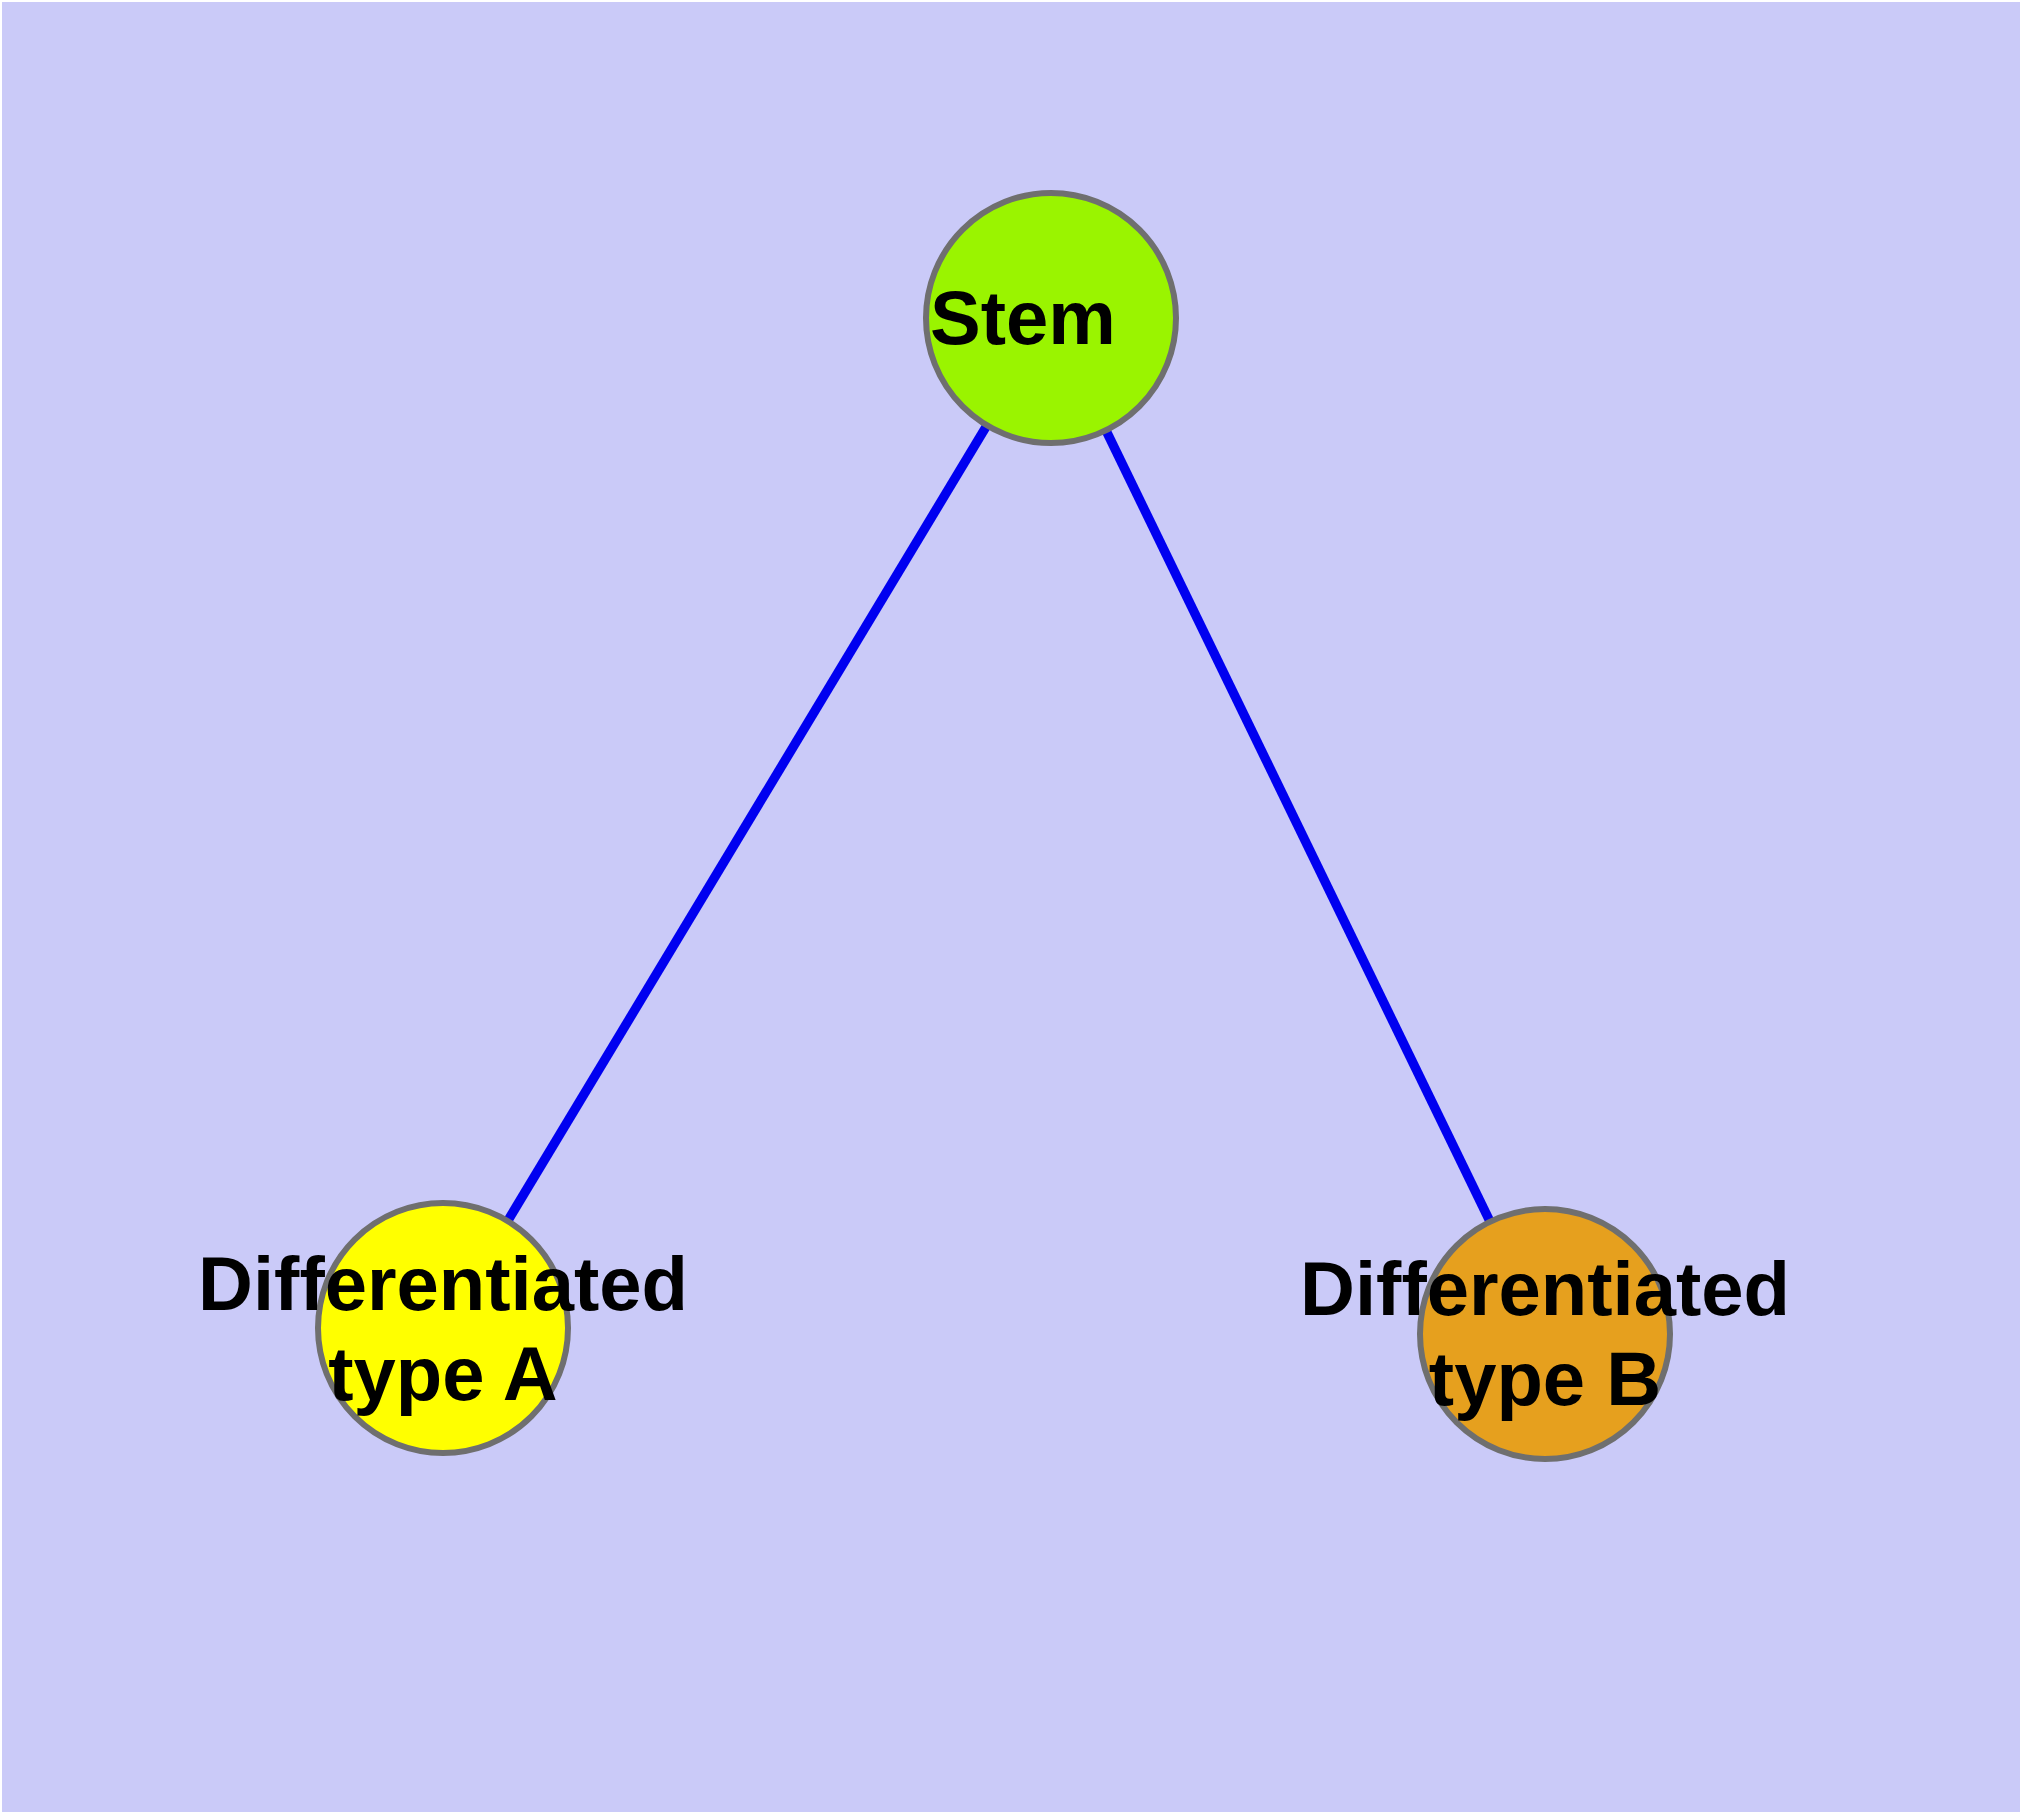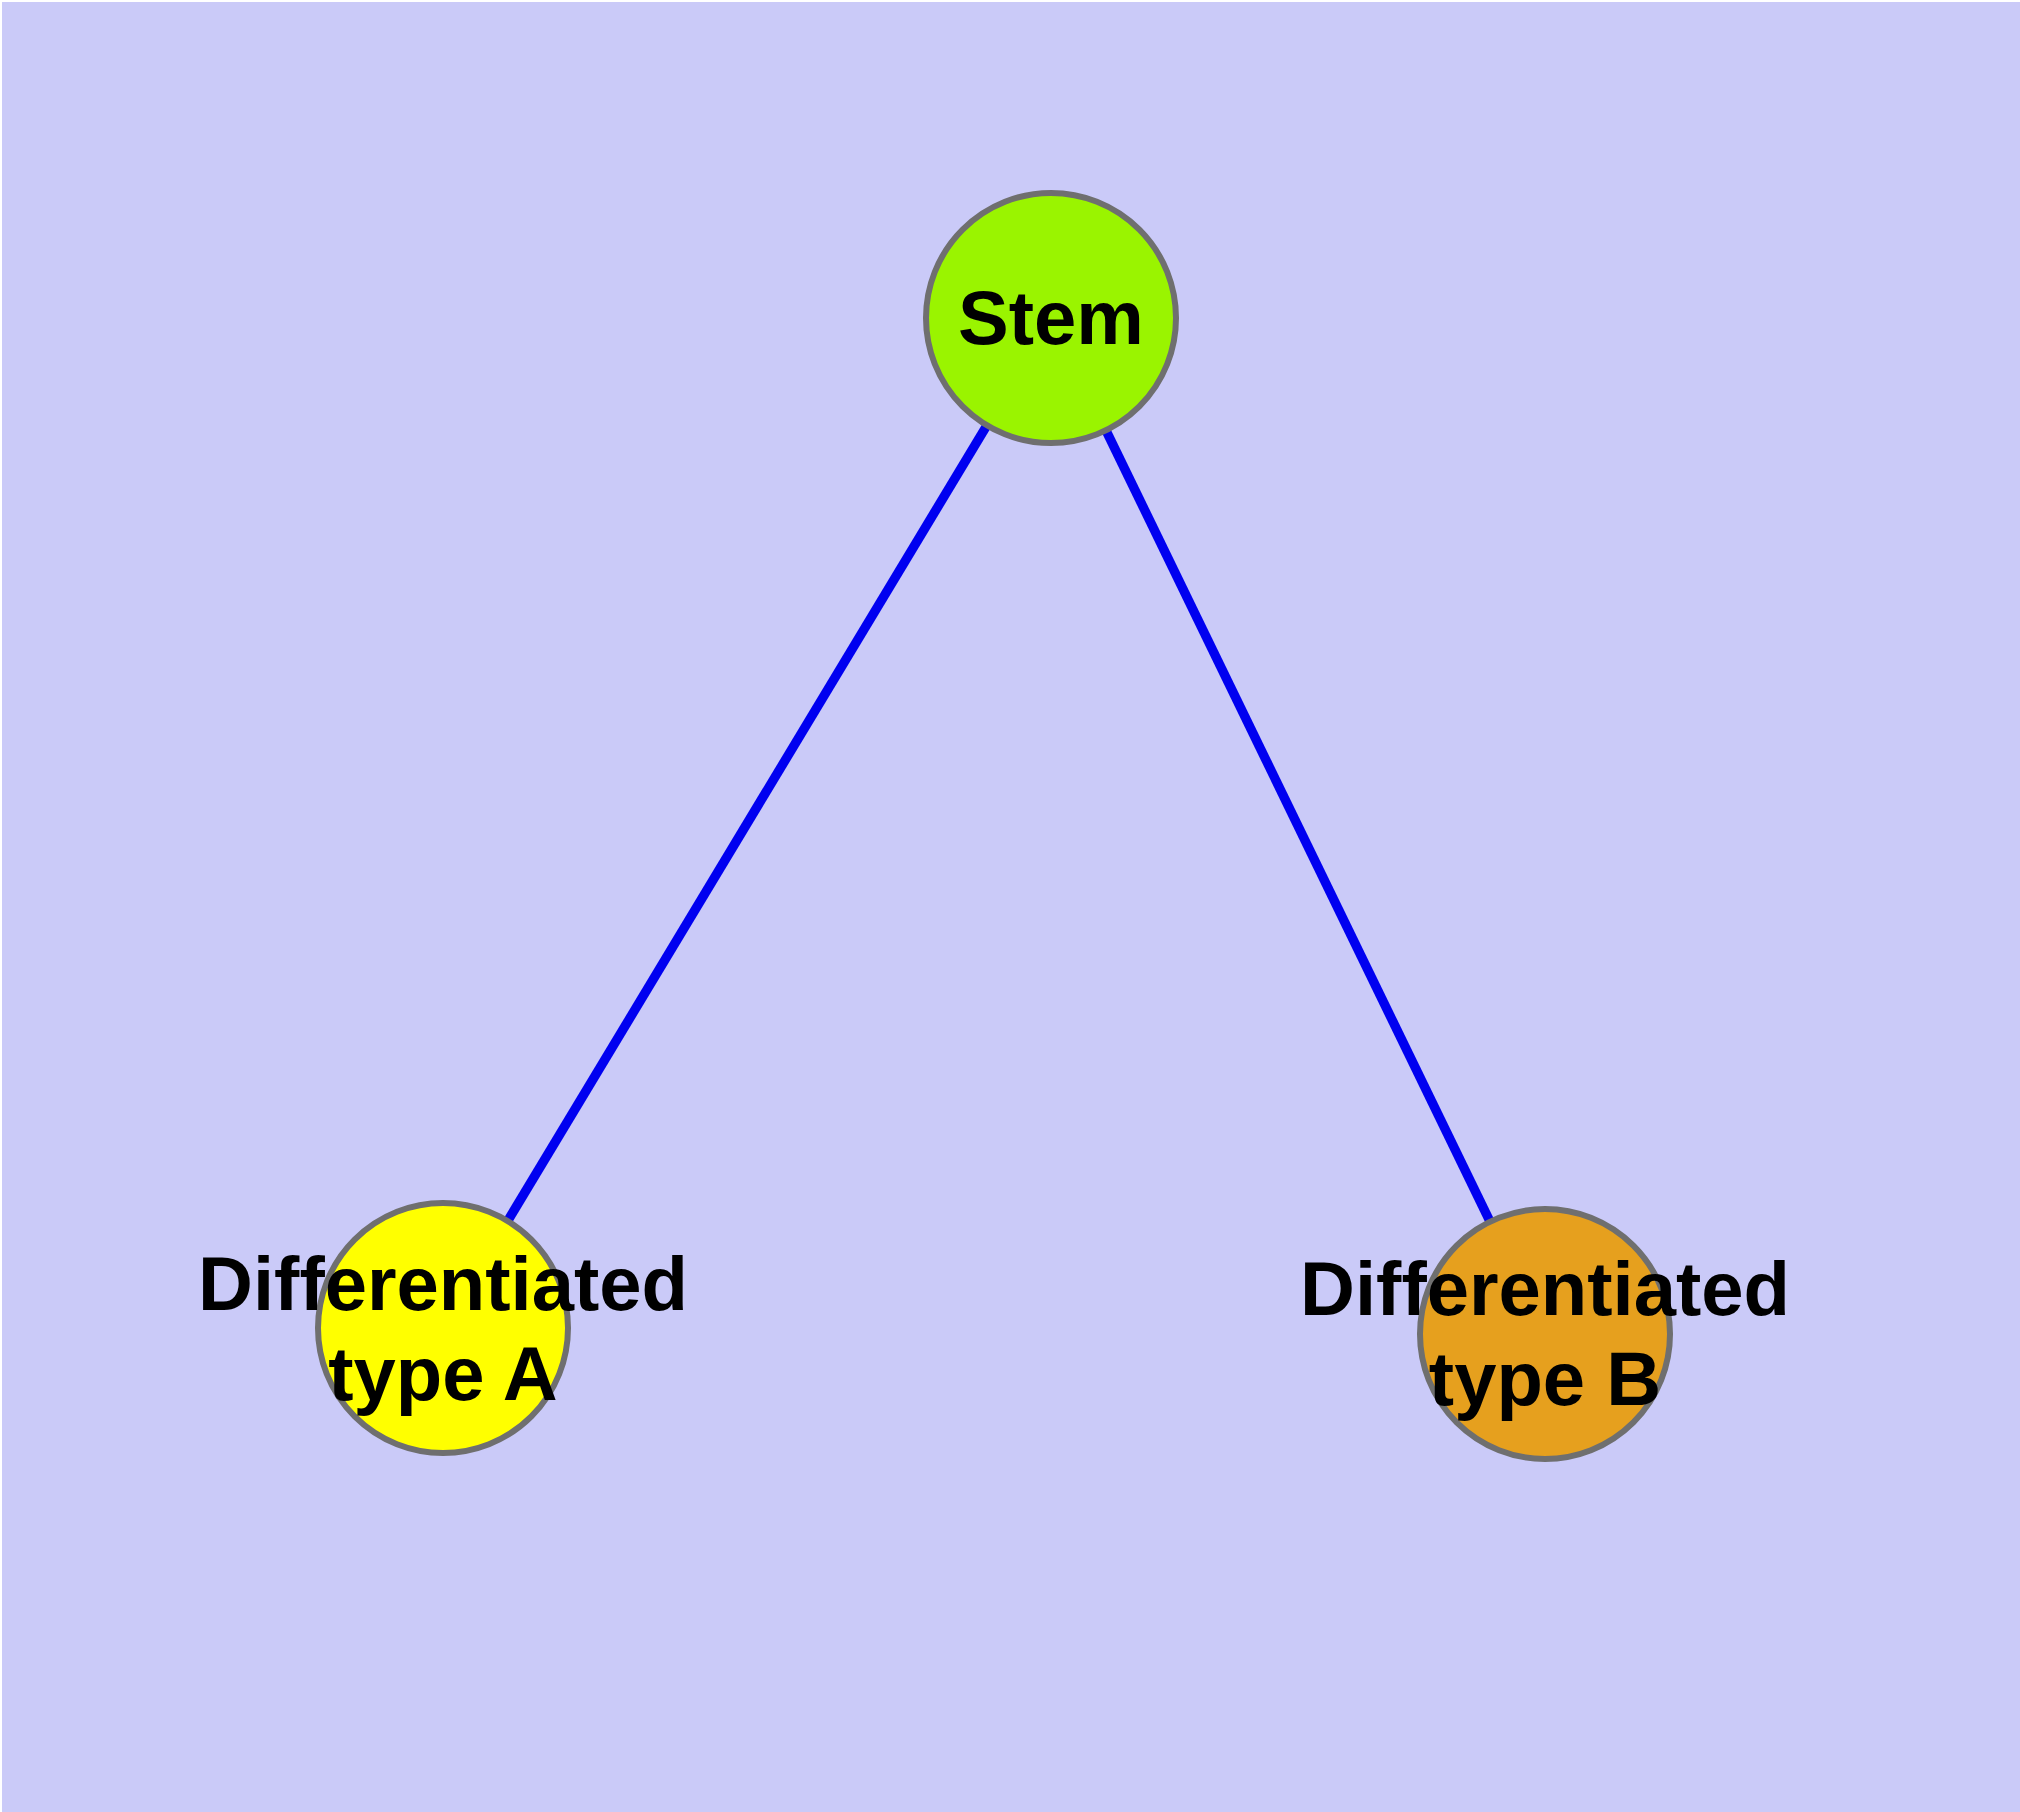--- a/index.html
+++ b/index.html
@@ -43,21 +43,21 @@
     width: 848px;
     text-align: center;
     font-weight: bold;
     font-size: 76px;
     line-height: 90px;
     color: #000000;
     white-space: pre-line;
     z-index: 3;
     letter-spacing: 0;
   }
-  .label-stem   { left: 625px;  top: 271px;  }
+  .label-stem   { left: 597px;  top: 271px;  }
   .label-diff-a { left: 17px;   top: 1237px; }
   .label-diff-b { left: 1119px; top: 1242px; }
 </style>
 </head>
 <body>
 
 <div class="canvas" style="background-color: rgb(202, 202, 248);">
 
   <svg class="edges-layer" viewBox="0 0 2384 2138" xmlns="http://www.w3.org/2000/svg">
     <line x1="1238" y1="373" x2="520" y2="1565" stroke-width="11" stroke="#0000f0"></line>

